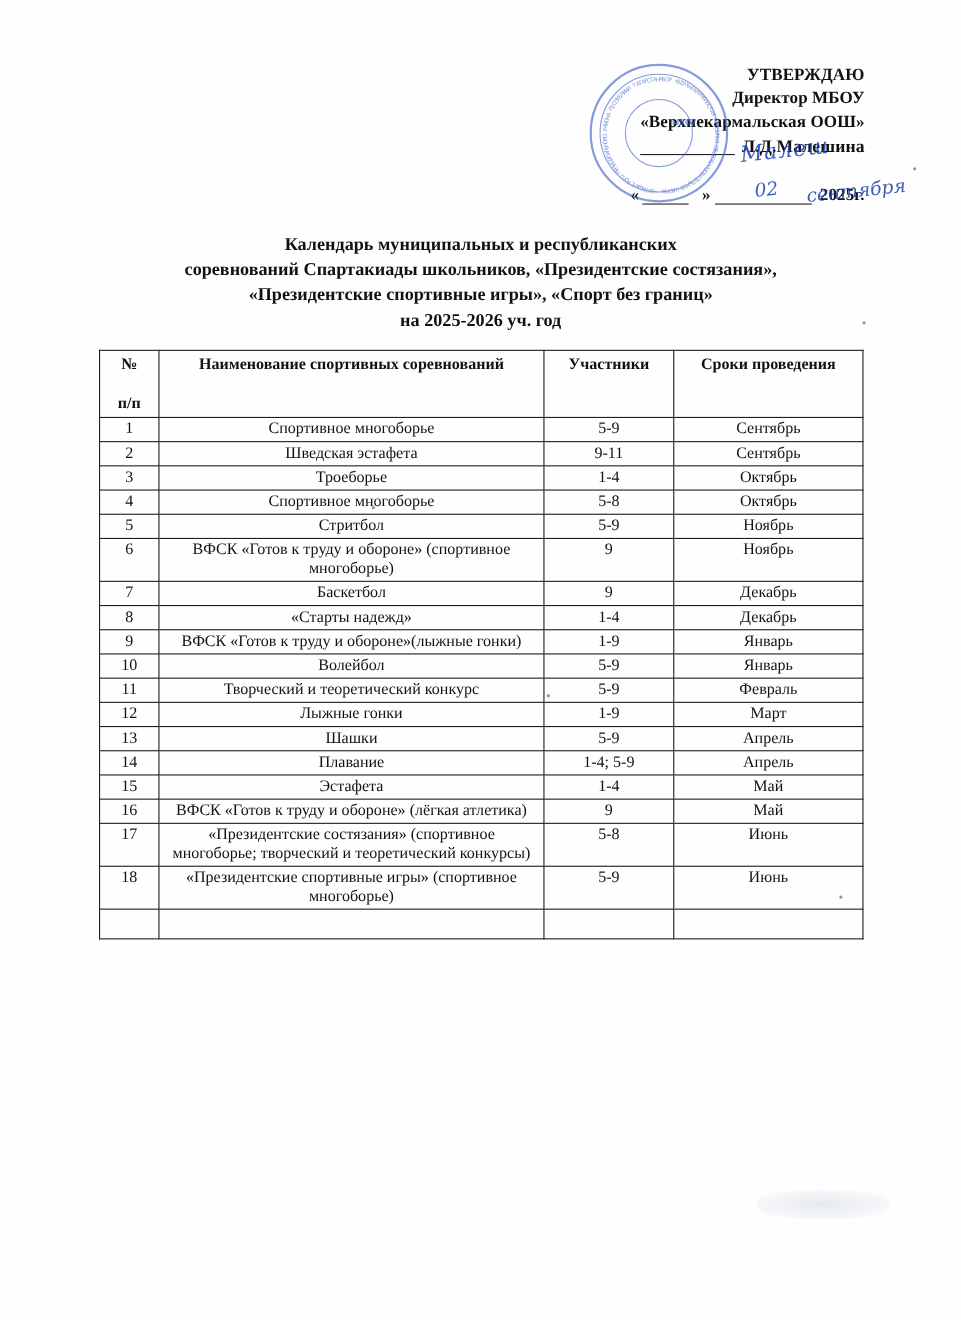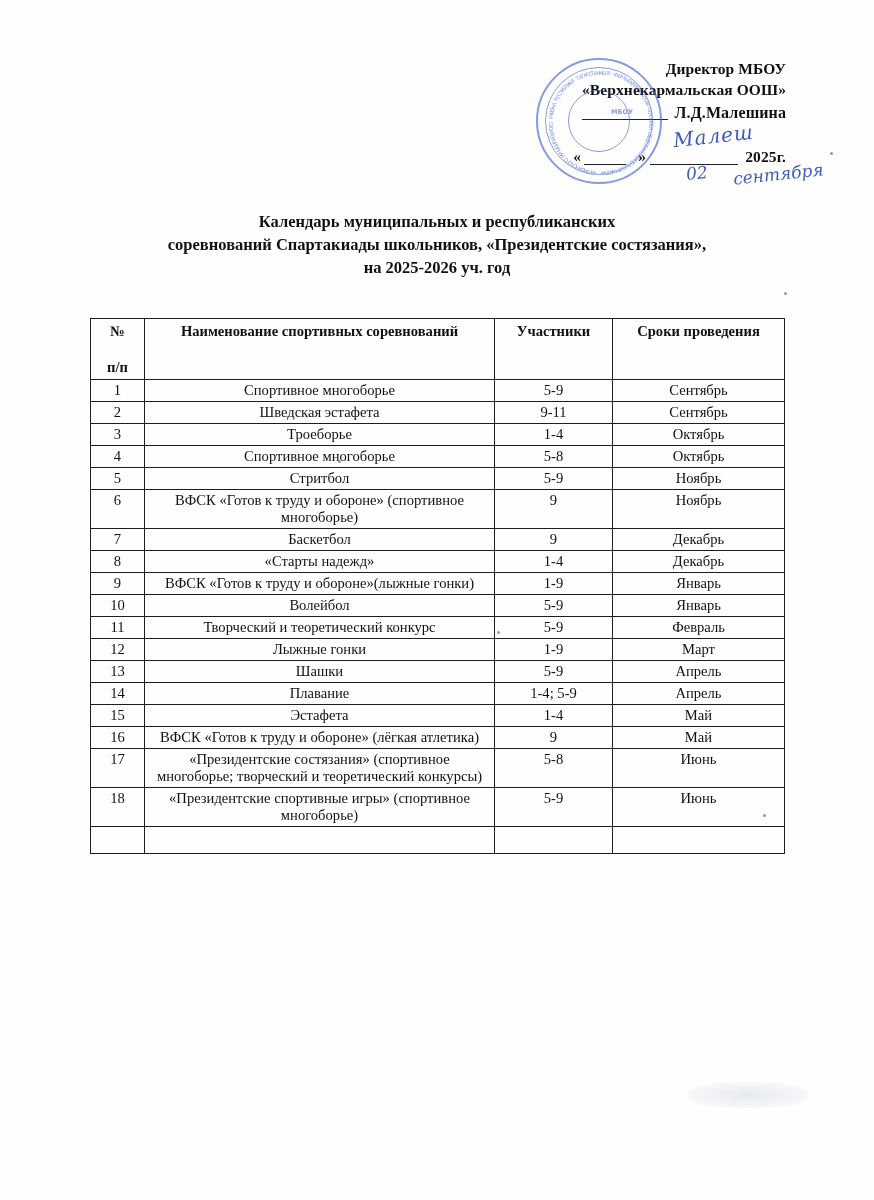--- a/index.html
+++ b/index.html
@@ -221,20 +221,21 @@
     border-radius: 40%;
     background: radial-gradient(ellipse at center, rgba(210,216,228,.55), rgba(255,255,255,0));
   }
 </style>
 </head>
 <body>
 
 <div class="page">
 
   <div class="approval">
+    <div class="line">УТВЕРЖДАЮ</div>
     <div class="line">Директор  МБОУ</div>
     <div class="line">«Верхнекармальская ООШ»</div>
     <div class="sign-line">
       <span class="sign-rule"></span>
       <span class="sign-name">Л.Д.Малешина</span>
     </div>
     <div class="date-line">
       <span class="quote-open">«</span>
       <span class="date-rule-1"></span>
       <span class="quote-close">»</span>
@@ -365,20 +366,21 @@
         <span class="stamp-ch" style="left: 54.9109px; top: 13.6587px; transform: rotate(350.69deg);">Т</span>
         <span class="stamp-ch" style="left: 57.594px; top: 13.2931px; transform: rotate(353.793deg);">А</span>
         <span class="stamp-ch" style="left: 60.2931px; top: 13.0733px; transform: rotate(356.897deg);">Н</span>
       </div>
     <div class="stamp-center">МБОУ</div>
   </div>
 
   <div class="title">
     <div>Календарь муниципальных и республиканских</div>
     <div>соревнований Спартакиады школьников, «Президентские состязания»,</div>
+    <div>«Президентские спортивные игры», «Спорт без границ»</div>
     <div>на 2025-2026 уч. год</div>
   </div>
 
   <div class="table-wrap">
     <table class="cal">
       <colgroup>
         <col class="c-num">
           <col class="c-name">
           <col class="c-part">
           <col class="c-dates">

